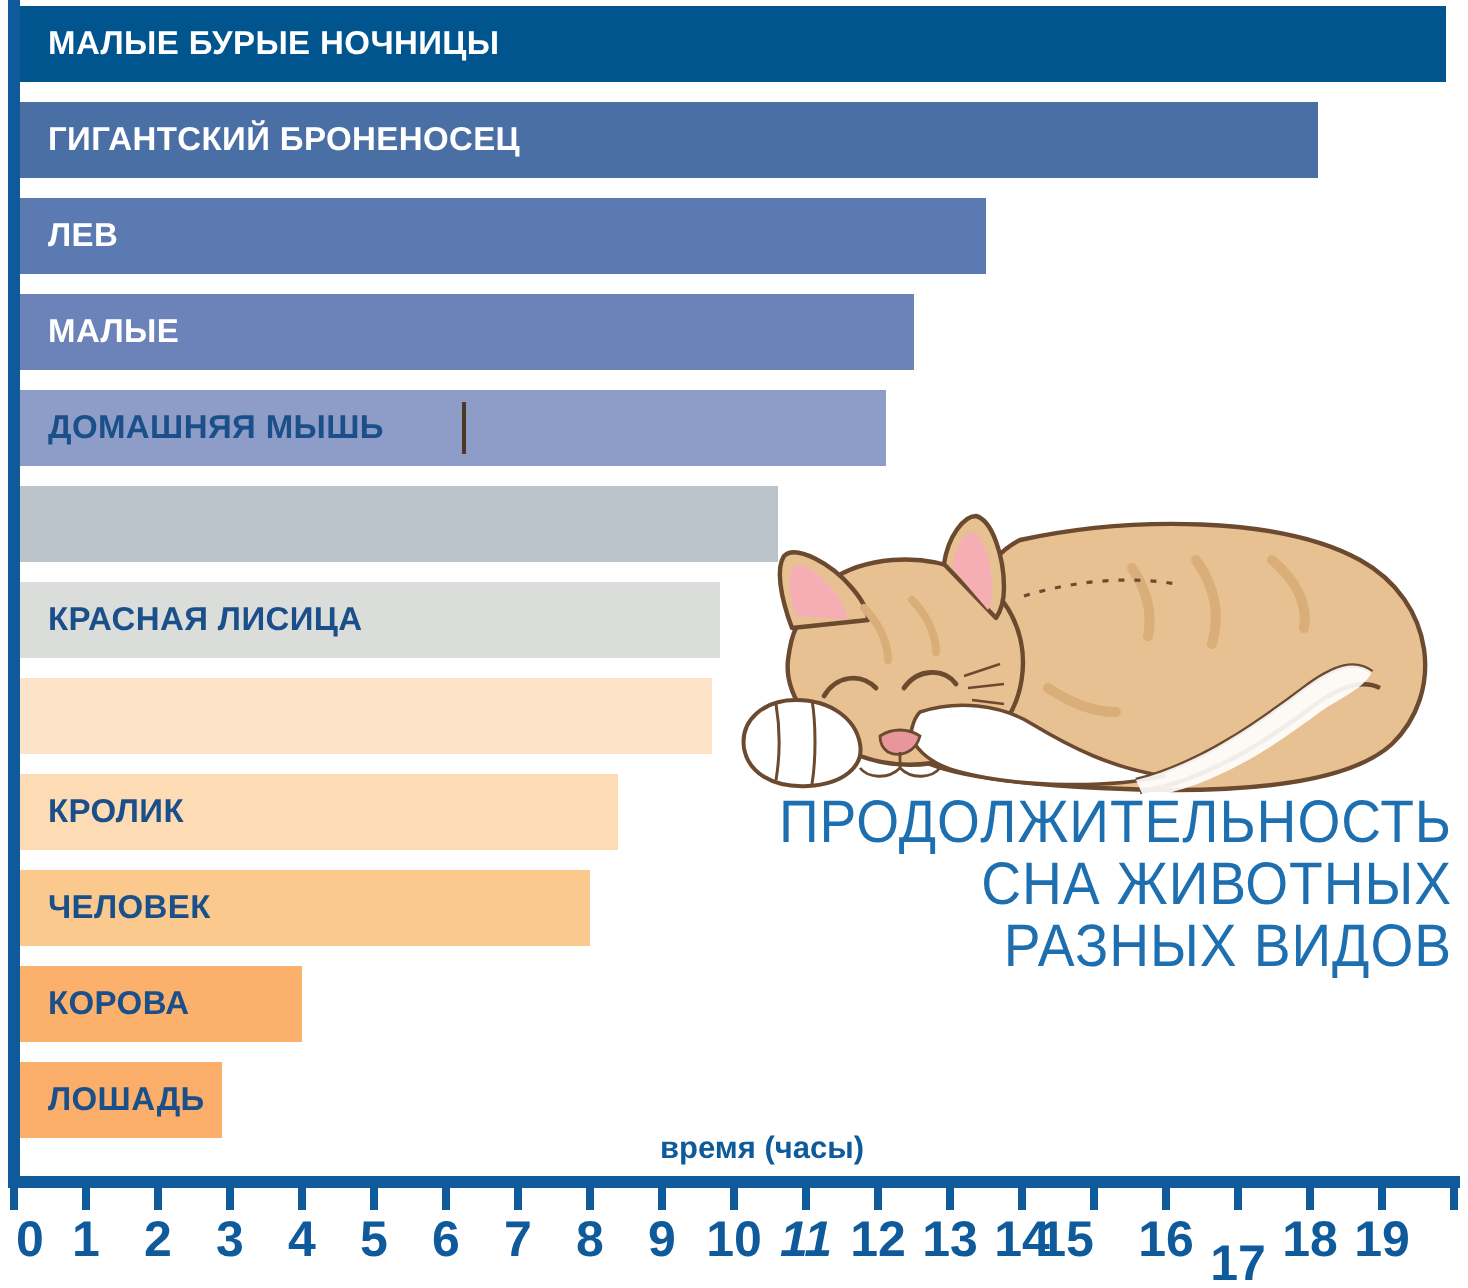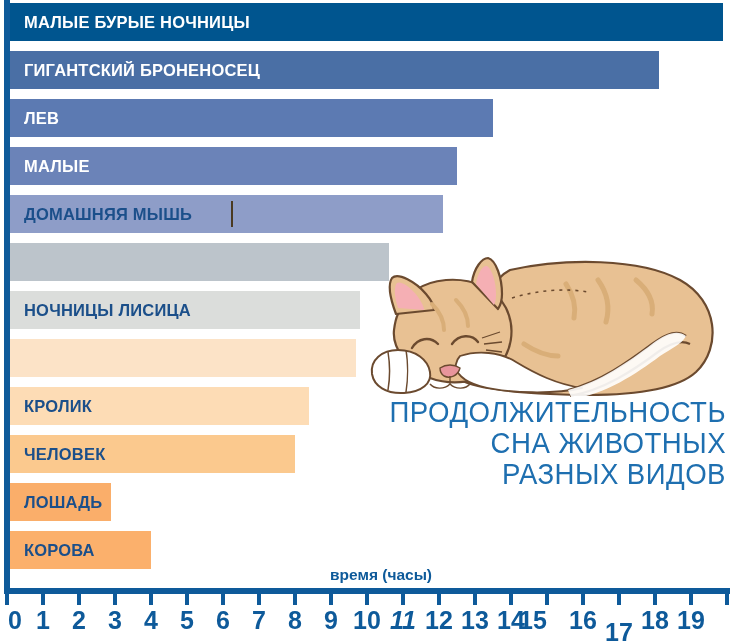--- a/index.html
+++ b/index.html
@@ -178,40 +178,40 @@
         <div class="bar-row">
           <div class="bar" style="background: rgb(142, 157, 200); width: 438.6px;"></div>
           <span class="bar-label">ДОМАШНЯЯ МЫШЬ</span>
           <span class="text-caret" style="left: 231px;"></span>
         </div>
         <div class="bar-row">
           <div class="bar" style="background: rgb(188, 196, 203); width: 384.6px;"></div>
         </div>
         <div class="bar-row">
           <div class="bar" style="background: rgb(219, 221, 219); width: 355.8px;"></div>
-          <span class="bar-label">НОЧНИЦЫ ЛИСИЦА</span>
+          <span class="bar-label">КРАСНАЯ ЛИСИЦА</span>
         </div>
         <div class="bar-row">
           <div class="bar" style="background: rgb(252, 227, 199); width: 352.2px;"></div>
         </div>
         <div class="bar-row">
           <div class="bar" style="background: rgb(253, 220, 181); width: 305.4px;"></div>
           <span class="bar-label">КРОЛИК</span>
         </div>
         <div class="bar-row">
           <div class="bar" style="background: rgb(251, 201, 142); width: 291px;"></div>
           <span class="bar-label">ЧЕЛОВЕК</span>
         </div>
         <div class="bar-row">
+          <div class="bar" style="background: rgb(251, 176, 108); width: 147px;"></div>
+          <span class="bar-label">КОРОВА</span>
+        </div>
+        <div class="bar-row">
           <div class="bar" style="background: rgb(250, 174, 106); width: 107.4px;"></div>
           <span class="bar-label">ЛОШАДЬ</span>
-        </div>
-        <div class="bar-row">
-          <div class="bar" style="background: rgb(251, 176, 108); width: 147px;"></div>
-          <span class="bar-label">КОРОВА</span>
         </div>
       </div>
 
   </div>
 
   <svg class="cat-art" viewBox="0 0 374 155" xmlns="http://www.w3.org/2000/svg">
 
     <path d="M150 18 C205 6 280 6 320 28 C358 49 362 95 336 120 C312 142 250 145 190 142
              C150 140 120 136 105 130 C92 124 88 112 96 104 C104 96 118 96 128 92
              C120 78 118 58 128 42 C134 31 140 23 150 18 Z" fill="#E8C193" stroke="#6B4A2F" stroke-width="2.2" stroke-linejoin="round"></path>

